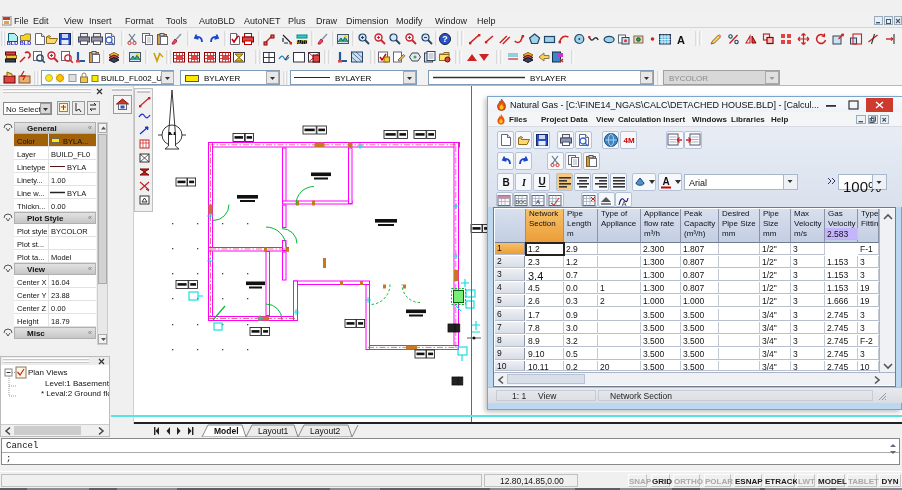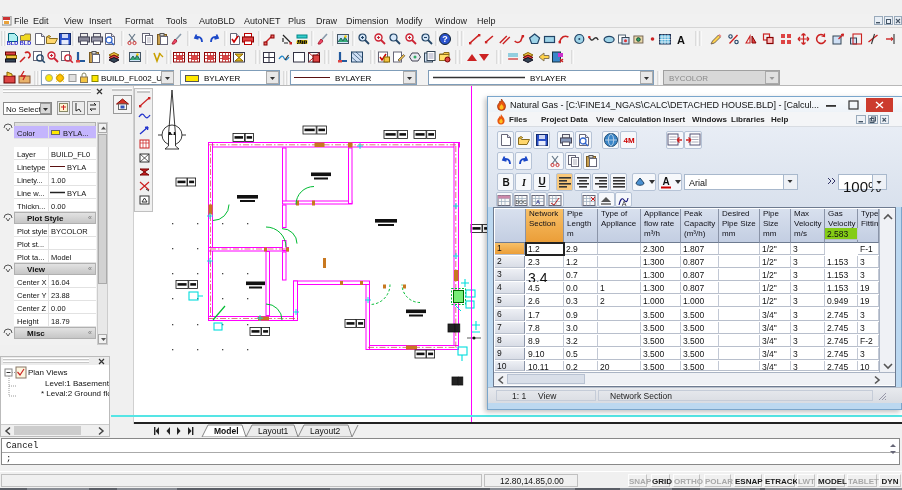--- a/index.html
+++ b/index.html
@@ -575,21 +575,21 @@
       <span class="a" style="left:87px;top:15px;width:13px;height:14px;background:#ececec;border:1px solid #999"><svg width="11" height="12">
           <path d="M2 3 h6 l-2 -2 M8 7 h-6 l2 2" fill="none" stroke="#222"></path>
         </svg></span>
       <div class="a" style="left:14px;top:36px;width:82px;height:12px;background:linear-gradient(#e2e2e2,#c6c6c6);border:1px solid #b0b0b0;font-weight:bold">
         <span class="a" style="left:12px;top:1px">General</span>
         <span class="a" style="left:73px;top:1px;font-weight:normal;color:#777;font-size:7px">«</span>
       </div>
       <svg class="a" style="left:3px;top:37px" width="10" height="10">
         <path d="M1 5 a4 4 0 0 1 8 0 M3 5 l2 3 l2 -3" fill="none" stroke="#555"></path>
       </svg>
-      <div class="a" style="left:14px;top:40px;width:82px;height:13px;background:#c4b5fd;border-bottom:1px solid #e2e2e2;font-size:7.5px">
+      <div class="a" style="left:14px;top:48px;width:82px;height:13px;background:#a16207;border-bottom:1px solid #e2e2e2;font-size:7.5px">
         <span class="a" style="left:3px;top:2.5px;width:31px;overflow:hidden;white-space:nowrap">Color</span>
         <span class="a" style="left:34px;top:0;width:1px;height:13px;background:#e2e2e2"></span>
         <span class="a" style="left:37px;top:3.5px;width:9px;height:5px;background:#ffe800;border:1px solid #666"></span>
         <span class="a" style="left:49px;top:2.5px">BYLA...</span>
       </div>
       <div class="a" style="left:14px;top:61px;width:82px;height:13px;background:#fff;border-bottom:1px solid #e2e2e2;font-size:7.5px">
         <span class="a" style="left:3px;top:2.5px;width:31px;overflow:hidden;white-space:nowrap">Layer</span>
         <span class="a" style="left:34px;top:0;width:1px;height:13px;background:#e2e2e2"></span>
         <span class="a" style="left:37px;top:2.5px">BUILD_FL0</span>
       </div>
@@ -1132,35 +1132,35 @@
     <div class="a" style="left:858px;top:209px;width:21px;height:34px;background:linear-gradient(#d8e0ee,#c3cee2);border-right:1px solid #8a94a8;border-bottom:1px solid #6e7b90;font-size:8px;line-height:10px;color:#101018;padding:0px 0 0 3px">Type<br>Fittin</div>
     <div class="a" style="left:495px;top:243px;width:30px;height:12.1px;background:linear-gradient(#f7c068,#eb9e38);border-right:1px solid #8a94a8;border-bottom:1px solid #b8bfcc;font-size:8.5px;color:#111;padding-left:2px">1</div>
     <div class="a" style="left:526px;top:243px;width:38px;height:12.1px;background:#fff;border-right:1px solid #c2c8d4;border-bottom:1px solid #b8bfcc;font-size:8.5px;color:#111;padding:1px 0 0 2px">1.2</div>
     <div class="a" style="left:564px;top:243px;width:34px;height:12.1px;background:#fff;border-right:1px solid #c2c8d4;border-bottom:1px solid #b8bfcc;font-size:8.5px;color:#111;padding:1px 0 0 2px">2.9</div>
     <div class="a" style="left:598px;top:243px;width:43px;height:12.1px;background:#fff;border-right:1px solid #c2c8d4;border-bottom:1px solid #b8bfcc;font-size:8.5px;color:#111;padding:1px 0 0 2px"></div>
     <div class="a" style="left:641px;top:243px;width:40px;height:12.1px;background:#fff;border-right:1px solid #c2c8d4;border-bottom:1px solid #b8bfcc;font-size:8.5px;color:#111;padding:1px 0 0 2px">2.300</div>
     <div class="a" style="left:681px;top:243px;width:38px;height:12.1px;background:#fff;border-right:1px solid #c2c8d4;border-bottom:1px solid #b8bfcc;font-size:8.5px;color:#111;padding:1px 0 0 2px">1.807</div>
     <div class="a" style="left:719px;top:243px;width:41px;height:12.1px;background:#fff;border-right:1px solid #c2c8d4;border-bottom:1px solid #b8bfcc;font-size:8.5px;color:#111;padding:1px 0 0 2px"></div>
     <div class="a" style="left:760px;top:243px;width:31px;height:12.1px;background:#fff;border-right:1px solid #c2c8d4;border-bottom:1px solid #b8bfcc;font-size:8.5px;color:#111;padding:1px 0 0 2px">1/2"</div>
     <div class="a" style="left:791px;top:243px;width:34px;height:12.1px;background:#fff;border-right:1px solid #c2c8d4;border-bottom:1px solid #b8bfcc;font-size:8.5px;color:#111;padding:1px 0 0 2px">3</div>
-    <div class="a" style="left:825px;top:228px;width:33px;height:12.1px;background:#84cc16;border-right:1px solid #c2c8d4;border-bottom:1px solid #b8bfcc;font-size:8.5px;color:#111;padding:1px 0 0 2px">2.583</div>
+    <div class="a" style="left:825px;top:228px;width:33px;height:12.1px;background:#c4b5fd;border-right:1px solid #c2c8d4;border-bottom:1px solid #b8bfcc;font-size:8.5px;color:#111;padding:1px 0 0 2px">2.583</div>
     <div class="a" style="left:858px;top:243px;width:21px;height:12.1px;background:#fff;border-right:1px solid #c2c8d4;border-bottom:1px solid #b8bfcc;font-size:8.5px;color:#111;padding:1px 0 0 2px">F-1</div>
     <div class="a" style="left:495px;top:256.1px;width:30px;height:12.1px;background:linear-gradient(#eef0f5,#d9dde6);border-right:1px solid #8a94a8;border-bottom:1px solid #b8bfcc;font-size:8.5px;color:#111;padding-left:2px">2</div>
     <div class="a" style="left:526px;top:256.1px;width:38px;height:12.1px;background:#fff;border-right:1px solid #c2c8d4;border-bottom:1px solid #b8bfcc;font-size:8.5px;color:#111;padding:1px 0 0 2px">2.3</div>
     <div class="a" style="left:564px;top:256.1px;width:34px;height:12.1px;background:#fff;border-right:1px solid #c2c8d4;border-bottom:1px solid #b8bfcc;font-size:8.5px;color:#111;padding:1px 0 0 2px">1.2</div>
     <div class="a" style="left:598px;top:256.1px;width:43px;height:12.1px;background:#fff;border-right:1px solid #c2c8d4;border-bottom:1px solid #b8bfcc;font-size:8.5px;color:#111;padding:1px 0 0 2px"></div>
     <div class="a" style="left:641px;top:256.1px;width:40px;height:12.1px;background:#fff;border-right:1px solid #c2c8d4;border-bottom:1px solid #b8bfcc;font-size:8.5px;color:#111;padding:1px 0 0 2px">1.300</div>
     <div class="a" style="left:681px;top:256.1px;width:38px;height:12.1px;background:#fff;border-right:1px solid #c2c8d4;border-bottom:1px solid #b8bfcc;font-size:8.5px;color:#111;padding:1px 0 0 2px">0.807</div>
     <div class="a" style="left:719px;top:256.1px;width:41px;height:12.1px;background:#fff;border-right:1px solid #c2c8d4;border-bottom:1px solid #b8bfcc;font-size:8.5px;color:#111;padding:1px 0 0 2px"></div>
     <div class="a" style="left:760px;top:256.1px;width:31px;height:12.1px;background:#fff;border-right:1px solid #c2c8d4;border-bottom:1px solid #b8bfcc;font-size:8.5px;color:#111;padding:1px 0 0 2px">1/2"</div>
     <div class="a" style="left:791px;top:256.1px;width:34px;height:12.1px;background:#fff;border-right:1px solid #c2c8d4;border-bottom:1px solid #b8bfcc;font-size:8.5px;color:#111;padding:1px 0 0 2px">3</div>
     <div class="a" style="left:825px;top:256.1px;width:33px;height:12.1px;background:#fff;border-right:1px solid #c2c8d4;border-bottom:1px solid #b8bfcc;font-size:8.5px;color:#111;padding:1px 0 0 2px">1.153</div>
     <div class="a" style="left:858px;top:256.1px;width:21px;height:12.1px;background:#fff;border-right:1px solid #c2c8d4;border-bottom:1px solid #b8bfcc;font-size:8.5px;color:#111;padding:1px 0 0 2px">3</div>
     <div class="a" style="left:495px;top:269.2px;width:30px;height:12.1px;background:linear-gradient(#eef0f5,#d9dde6);border-right:1px solid #8a94a8;border-bottom:1px solid #b8bfcc;font-size:8.5px;color:#111;padding-left:2px">3</div>
-    <div class="a" style="left:526px;top:269.2px;width:38px;height:12.1px;background:#fff;border-right:1px solid #c2c8d4;border-bottom:1px solid #b8bfcc;font-size:14px;color:#111;padding:1px 12px 0 2px">3.4</div>
+    <div class="a" style="left:526px;top:269.2px;width:38px;height:12.1px;background:#fff;border-right:1px solid #c2c8d4;border-bottom:1px solid #b8bfcc;font-size:11px;color:#111;padding:1px 12px 0 2px">3.4</div>
     <div class="a" style="left:564px;top:269.2px;width:34px;height:12.1px;background:#fff;border-right:1px solid #c2c8d4;border-bottom:1px solid #b8bfcc;font-size:8.5px;color:#111;padding:1px 0 0 2px">0.7</div>
     <div class="a" style="left:598px;top:269.2px;width:43px;height:12.1px;background:#fff;border-right:1px solid #c2c8d4;border-bottom:1px solid #b8bfcc;font-size:8.5px;color:#111;padding:1px 0 0 2px"></div>
     <div class="a" style="left:641px;top:269.2px;width:40px;height:12.1px;background:#fff;border-right:1px solid #c2c8d4;border-bottom:1px solid #b8bfcc;font-size:8.5px;color:#111;padding:1px 0 0 2px">1.300</div>
     <div class="a" style="left:681px;top:269.2px;width:38px;height:12.1px;background:#fff;border-right:1px solid #c2c8d4;border-bottom:1px solid #b8bfcc;font-size:8.5px;color:#111;padding:1px 0 0 2px">0.807</div>
     <div class="a" style="left:719px;top:269.2px;width:41px;height:12.1px;background:#fff;border-right:1px solid #c2c8d4;border-bottom:1px solid #b8bfcc;font-size:8.5px;color:#111;padding:1px 0 0 2px"></div>
     <div class="a" style="left:760px;top:269.2px;width:31px;height:12.1px;background:#fff;border-right:1px solid #c2c8d4;border-bottom:1px solid #b8bfcc;font-size:8.5px;color:#111;padding:1px 0 0 2px">1/2"</div>
     <div class="a" style="left:791px;top:269.2px;width:34px;height:12.1px;background:#fff;border-right:1px solid #c2c8d4;border-bottom:1px solid #b8bfcc;font-size:8.5px;color:#111;padding:1px 0 0 2px">3</div>
     <div class="a" style="left:825px;top:269.2px;width:33px;height:12.1px;background:#fff;border-right:1px solid #c2c8d4;border-bottom:1px solid #b8bfcc;font-size:8.5px;color:#111;padding:1px 0 0 2px">1.153</div>
     <div class="a" style="left:858px;top:269.2px;width:21px;height:12.1px;background:#fff;border-right:1px solid #c2c8d4;border-bottom:1px solid #b8bfcc;font-size:8.5px;color:#111;padding:1px 0 0 2px">3</div>
     <div class="a" style="left:495px;top:282.3px;width:30px;height:12.1px;background:linear-gradient(#eef0f5,#d9dde6);border-right:1px solid #8a94a8;border-bottom:1px solid #b8bfcc;font-size:8.5px;color:#111;padding-left:2px">4</div>
@@ -1176,21 +1176,21 @@
     <div class="a" style="left:858px;top:282.3px;width:21px;height:12.1px;background:#fff;border-right:1px solid #c2c8d4;border-bottom:1px solid #b8bfcc;font-size:8.5px;color:#111;padding:1px 0 0 2px">19</div>
     <div class="a" style="left:495px;top:295.4px;width:30px;height:12.1px;background:linear-gradient(#eef0f5,#d9dde6);border-right:1px solid #8a94a8;border-bottom:1px solid #b8bfcc;font-size:8.5px;color:#111;padding-left:2px">5</div>
     <div class="a" style="left:526px;top:295.4px;width:38px;height:12.1px;background:#fff;border-right:1px solid #c2c8d4;border-bottom:1px solid #b8bfcc;font-size:8.5px;color:#111;padding:1px 0 0 2px">2.6</div>
     <div class="a" style="left:564px;top:295.4px;width:34px;height:12.1px;background:#fff;border-right:1px solid #c2c8d4;border-bottom:1px solid #b8bfcc;font-size:8.5px;color:#111;padding:1px 0 0 2px">0.3</div>
     <div class="a" style="left:598px;top:295.4px;width:43px;height:12.1px;background:#fff;border-right:1px solid #c2c8d4;border-bottom:1px solid #b8bfcc;font-size:8.5px;color:#111;padding:1px 0 0 2px">2</div>
     <div class="a" style="left:641px;top:295.4px;width:40px;height:12.1px;background:#fff;border-right:1px solid #c2c8d4;border-bottom:1px solid #b8bfcc;font-size:8.5px;color:#111;padding:1px 0 0 2px">1.000</div>
     <div class="a" style="left:681px;top:295.4px;width:38px;height:12.1px;background:#fff;border-right:1px solid #c2c8d4;border-bottom:1px solid #b8bfcc;font-size:8.5px;color:#111;padding:1px 0 0 2px">1.000</div>
     <div class="a" style="left:719px;top:295.4px;width:41px;height:12.1px;background:#fff;border-right:1px solid #c2c8d4;border-bottom:1px solid #b8bfcc;font-size:8.5px;color:#111;padding:1px 0 0 2px"></div>
     <div class="a" style="left:760px;top:295.4px;width:31px;height:12.1px;background:#fff;border-right:1px solid #c2c8d4;border-bottom:1px solid #b8bfcc;font-size:8.5px;color:#111;padding:1px 0 0 2px">1/2"</div>
     <div class="a" style="left:791px;top:295.4px;width:34px;height:12.1px;background:#fff;border-right:1px solid #c2c8d4;border-bottom:1px solid #b8bfcc;font-size:8.5px;color:#111;padding:1px 0 0 2px">3</div>
-    <div class="a" style="left:825px;top:295.4px;width:33px;height:12.1px;background:#fff;border-right:1px solid #c2c8d4;border-bottom:1px solid #b8bfcc;font-size:8.5px;color:#111;padding:1px 0 0 2px">0.949</div>
+    <div class="a" style="left:825px;top:295.4px;width:33px;height:12.1px;background:#fff;border-right:1px solid #c2c8d4;border-bottom:1px solid #b8bfcc;font-size:8.5px;color:#111;padding:1px 0 0 2px">1.666</div>
     <div class="a" style="left:858px;top:295.4px;width:21px;height:12.1px;background:#fff;border-right:1px solid #c2c8d4;border-bottom:1px solid #b8bfcc;font-size:8.5px;color:#111;padding:1px 0 0 2px">19</div>
     <div class="a" style="left:495px;top:308.5px;width:30px;height:12.1px;background:linear-gradient(#eef0f5,#d9dde6);border-right:1px solid #8a94a8;border-bottom:1px solid #b8bfcc;font-size:8.5px;color:#111;padding-left:2px">6</div>
     <div class="a" style="left:526px;top:308.5px;width:38px;height:12.1px;background:#fff;border-right:1px solid #c2c8d4;border-bottom:1px solid #b8bfcc;font-size:8.5px;color:#111;padding:1px 0 0 2px">1.7</div>
     <div class="a" style="left:564px;top:308.5px;width:34px;height:12.1px;background:#fff;border-right:1px solid #c2c8d4;border-bottom:1px solid #b8bfcc;font-size:8.5px;color:#111;padding:1px 0 0 2px">0.9</div>
     <div class="a" style="left:598px;top:308.5px;width:43px;height:12.1px;background:#fff;border-right:1px solid #c2c8d4;border-bottom:1px solid #b8bfcc;font-size:8.5px;color:#111;padding:1px 0 0 2px"></div>
     <div class="a" style="left:641px;top:308.5px;width:40px;height:12.1px;background:#fff;border-right:1px solid #c2c8d4;border-bottom:1px solid #b8bfcc;font-size:8.5px;color:#111;padding:1px 0 0 2px">3.500</div>
     <div class="a" style="left:681px;top:308.5px;width:38px;height:12.1px;background:#fff;border-right:1px solid #c2c8d4;border-bottom:1px solid #b8bfcc;font-size:8.5px;color:#111;padding:1px 0 0 2px">3.500</div>
     <div class="a" style="left:719px;top:308.5px;width:41px;height:12.1px;background:#fff;border-right:1px solid #c2c8d4;border-bottom:1px solid #b8bfcc;font-size:8.5px;color:#111;padding:1px 0 0 2px"></div>
     <div class="a" style="left:760px;top:308.5px;width:31px;height:12.1px;background:#fff;border-right:1px solid #c2c8d4;border-bottom:1px solid #b8bfcc;font-size:8.5px;color:#111;padding:1px 0 0 2px">3/4"</div>
     <div class="a" style="left:791px;top:308.5px;width:34px;height:12.1px;background:#fff;border-right:1px solid #c2c8d4;border-bottom:1px solid #b8bfcc;font-size:8.5px;color:#111;padding:1px 0 0 2px">3</div>

